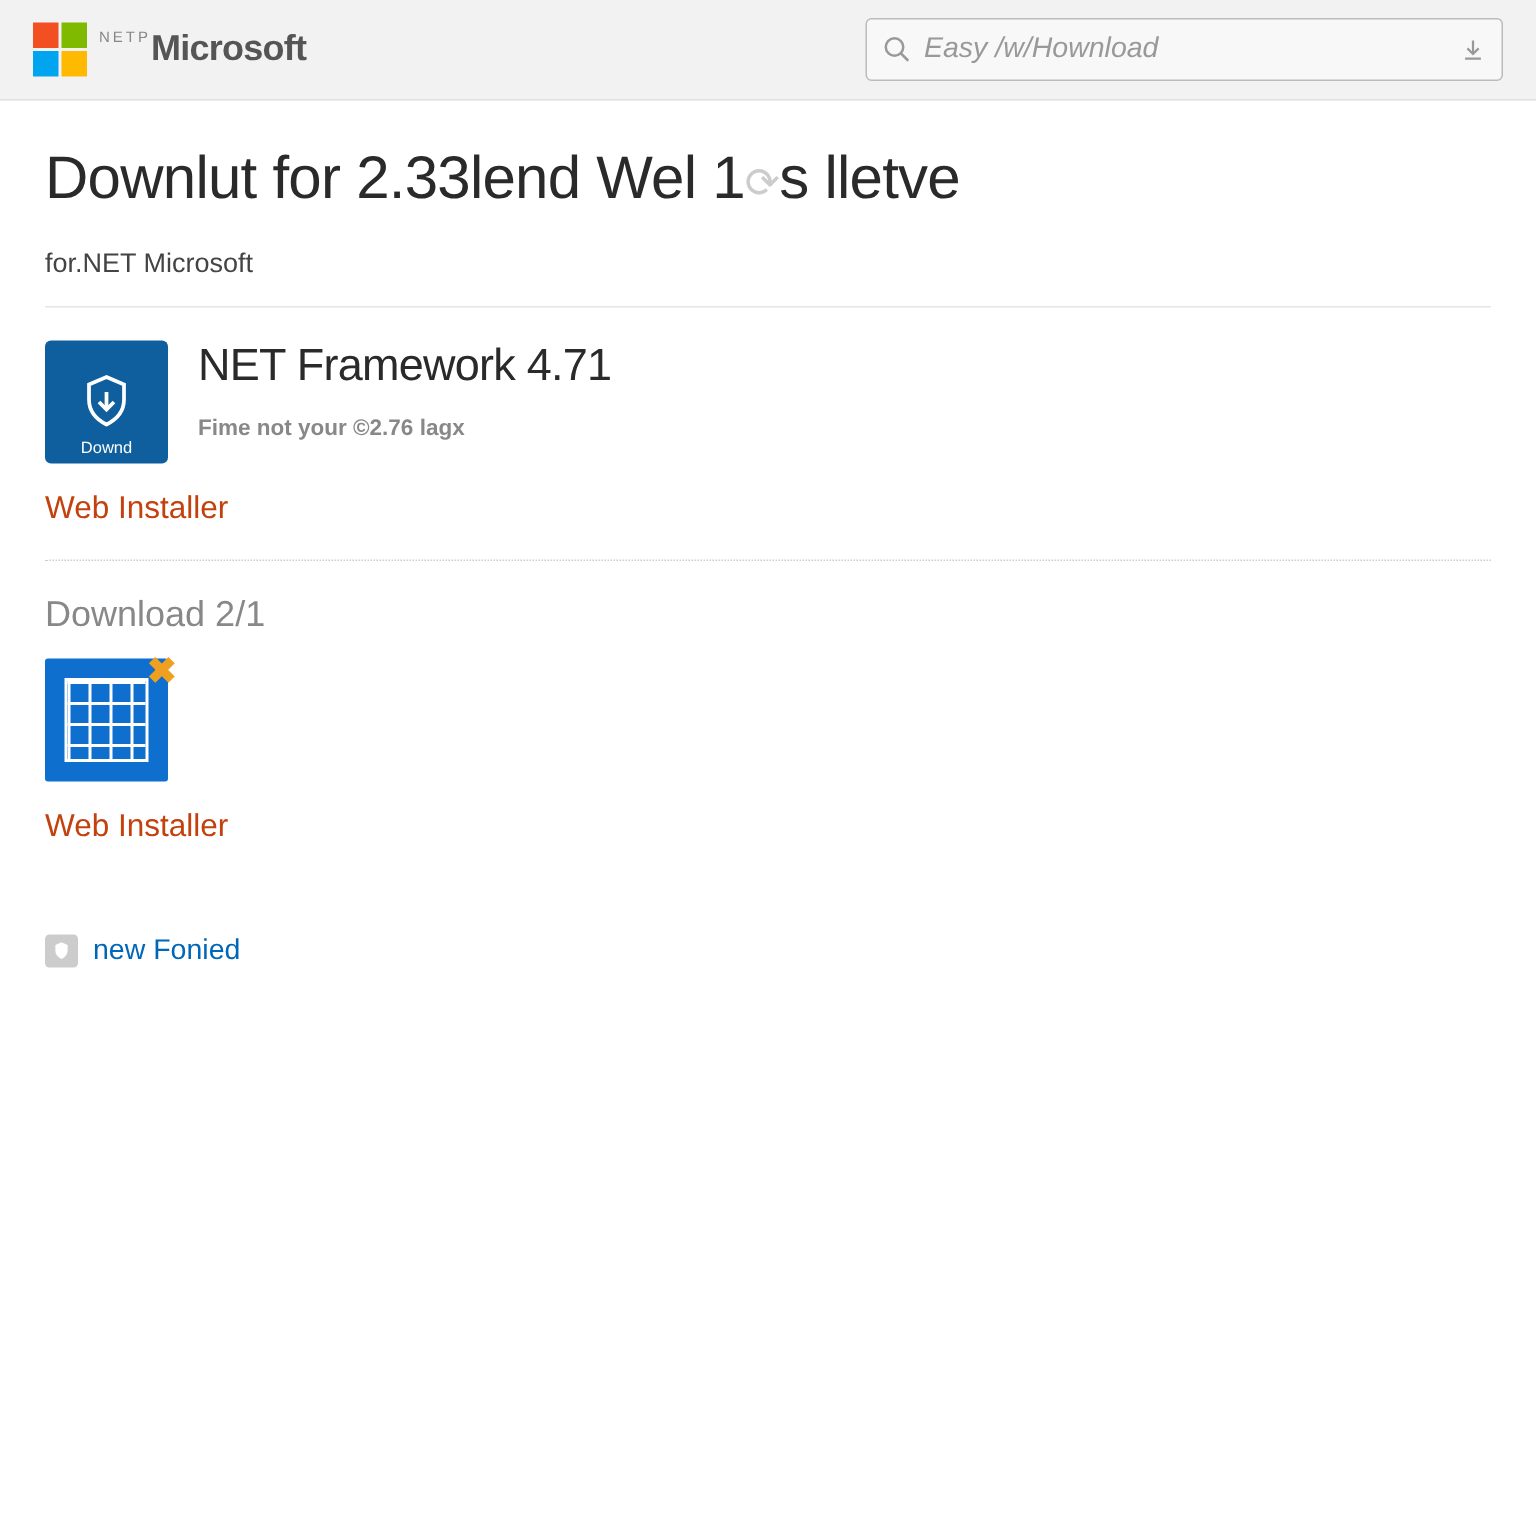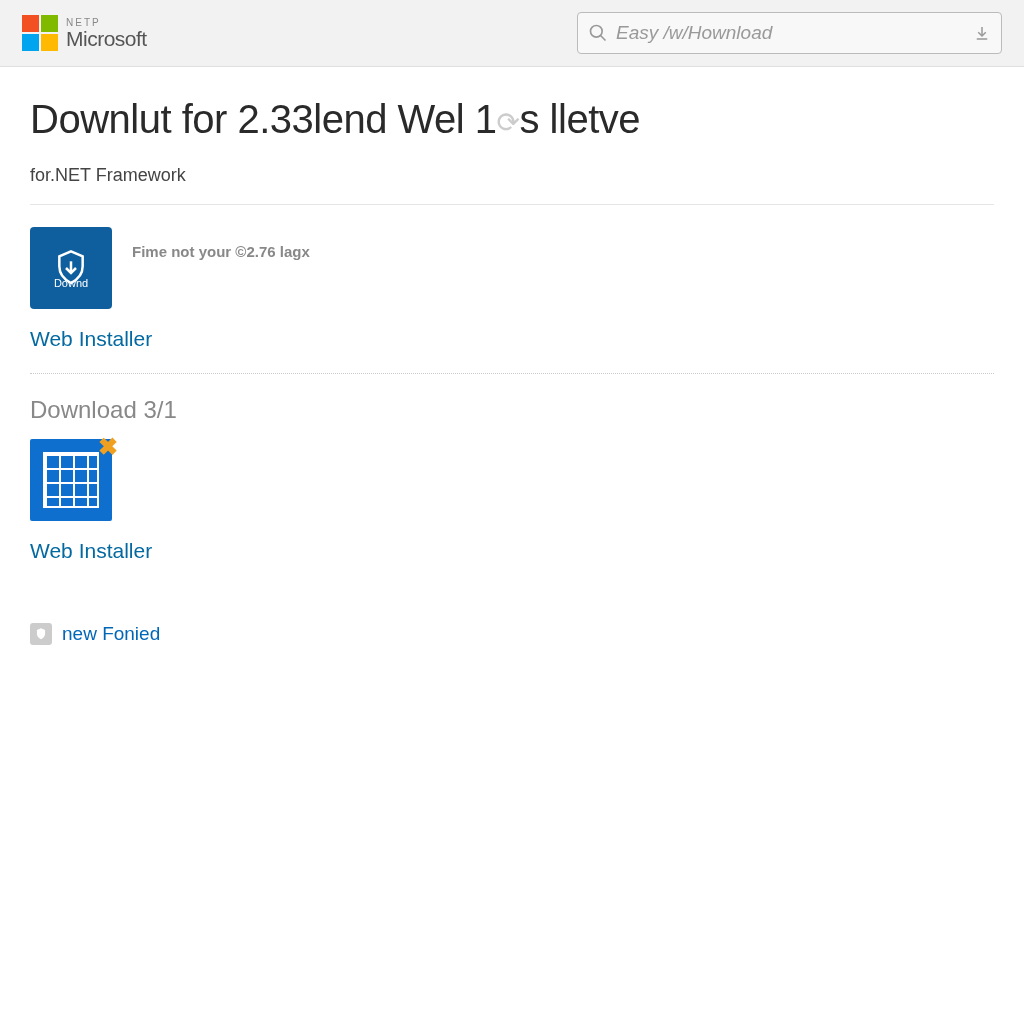--- a/index.html
+++ b/index.html
@@ -28,23 +28,23 @@
       display: grid;
       grid-template-columns: 17px 17px;
       grid-template-rows: 17px 17px;
       gap: 2px;
     }
     .ms-logo > div { width: 17px; height: 17px; }
     .sq-r { background: #f25022; }
     .sq-g { background: #7fba00; }
     .sq-b { background: #00a4ef; }
     .sq-y { background: #ffb900; }
-    .logo-text { display: flex; flex-direction: column; line-height: 1; }
+    .logo-text { display: flex; flex-direction: row; line-height: 1; }
     .logo-sub { font-size: 10px; color: #888; letter-spacing: 2px; }
-    .logo-main { font-size: 21px; color: #555; font-weight: 400; letter-spacing: -0.5px; }
+    .logo-main { font-size: 24px; color: #555; font-weight: 700; letter-spacing: -0.5px; }
     .spacer { flex: 1; }
     .search-wrap {
       display: flex;
       align-items: center;
       border: 1px solid #bbb;
       border-radius: 4px;
       background: #f8f8f8;
       width: 425px;
       height: 42px;
       padding: 0 10px;
@@ -121,21 +121,21 @@
       flex-direction: column;
       align-items: center;
       justify-content: center;
       color: #fff;
       position: relative;
       flex-shrink: 0;
     }
     .dl-tile-label {
       font-size: 11px;
       position: absolute;
-      bottom: 20px;
+      bottom: 4px;
       text-align: center;
       width: 100%;
     }
     .dl-tile-grid {
       width: 82px;
       height: 82px;
       background: #0f6fcf;
       border-radius: 2px;
       position: relative;
       flex-shrink: 0;
@@ -168,21 +168,21 @@
     }
     .dl-info .dl-desc {
       font-size: 15px;
       color: #888;
       margin-top: 16px;
       font-weight: bold;
     }
     .link {
       display: inline-block;
       margin-top: 18px;
-      color: #0369a1;
+      color: #c2410c;
       font-size: 21px;
       font-weight: 400;
       text-decoration: none;
     }
 
     .footer-link {
       margin-top: 60px;
       display: flex;
       align-items: center;
       gap: 10px;
@@ -234,41 +234,42 @@
       </svg>
     </span>
   </div>
 </div>
 
 <div class="content">
 
   <h1 class="page-title">
     <span>Downlut for 2.33lend Wel 1</span><span class="icon-inline">⟳</span><span>s lletve</span>
   </h1>
-  <div class="subtitle">for.NET Framework</div>
+  <div class="subtitle">for.NET Microsoft</div>
 
   <div class="section">
     <div class="download-row">
       <div class="dl-tile">
         <svg width="40" height="44" viewBox="0 0 24 24" fill="none" stroke="#fff" stroke-width="1.5">
           <path d="M12 2l7 3v6c0 5-3 8-7 10-4-2-7-5-7-10V5l7-3z"></path>
           <line x1="12" y1="8" x2="12" y2="14"></line>
             <polyline points="9 12 12 15 15 12"></polyline>
         </svg>
         <div class="dl-tile-label">Downd</div>
       </div>
       <div class="dl-info">
+        <div class="dl-title">NET Framework 4.71</div>
         <div class="dl-desc">Fime not your ©2.76 lagx</div>
       </div>
     </div>
     <a href="#" class="link">Web Installer</a>
   </div>
 
   <div class="section">
-    <div class="section-label">Download 3/1</div>
+    <div class="section-label">Download 2/1</div>
     <div class="download-row">
       <div class="dl-tile-grid">
         <div class="grid-pattern"></div>
         <span class="corner-x">✖</span>
       </div>
     </div>
     <a href="#" class="link">Web Installer</a>
   </div>
 
   <div class="footer-link">

